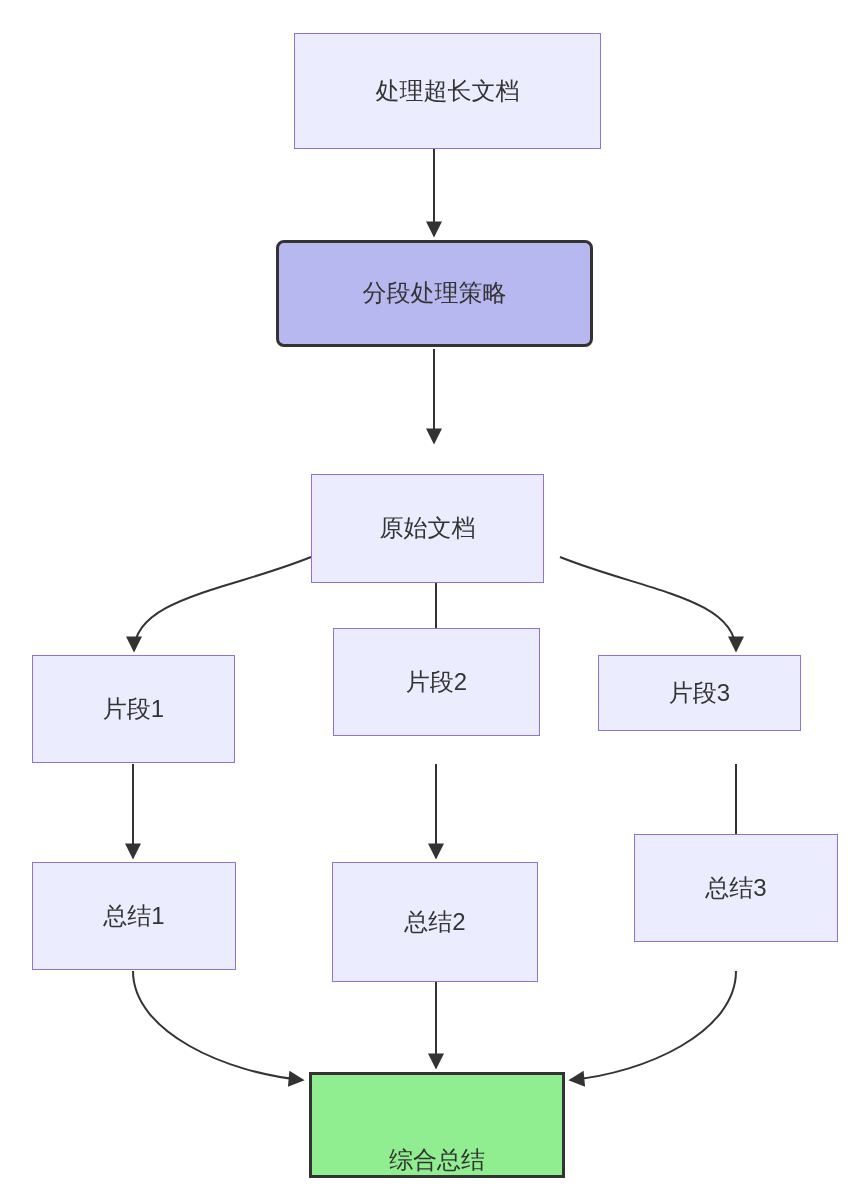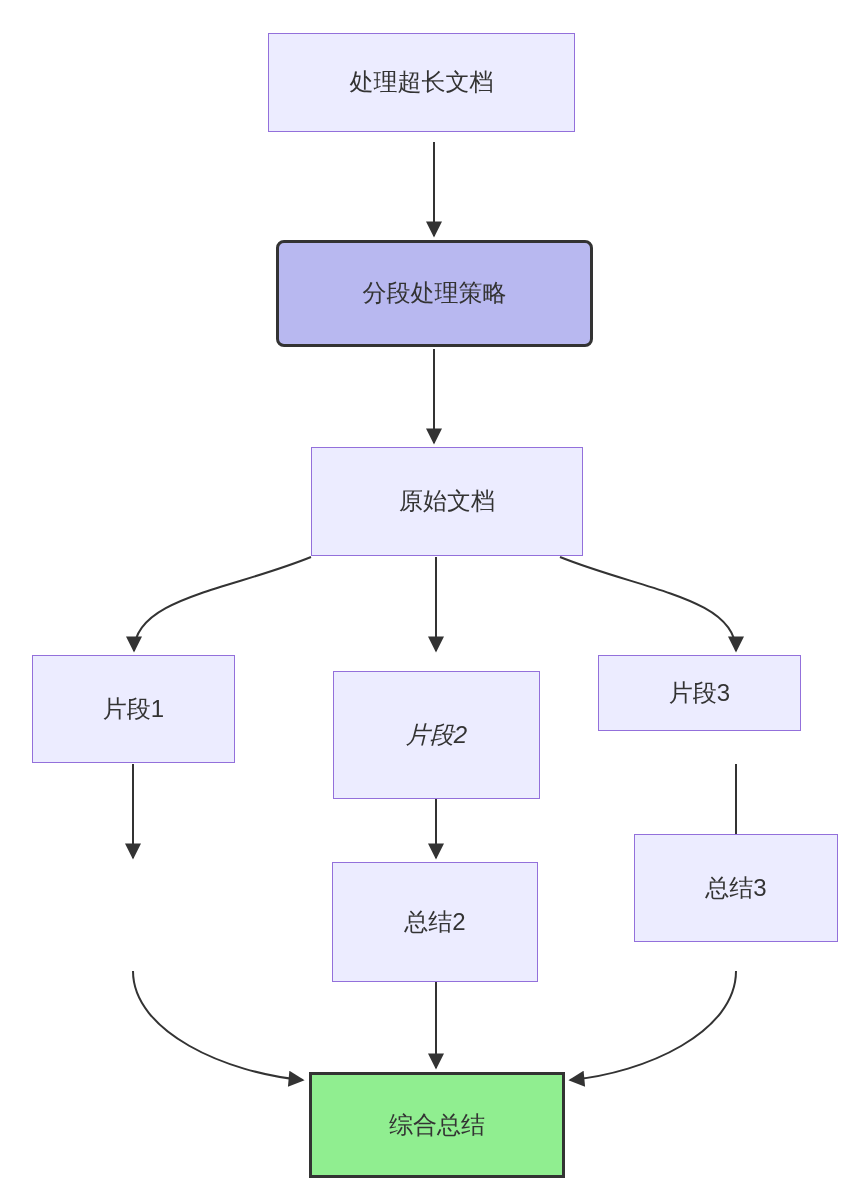--- a/index.html
+++ b/index.html
@@ -36,20 +36,21 @@
     text-align: center;
     white-space: nowrap;
   }
   .node.highlight {
     background: #B8B8F0;
     border: 3.5px solid #333333;
   }
   .node.success {
     background: #90EE90;
     border: 3.5px solid #333333;
+    align-items: flex-end;
   }
 </style>
 </head>
 <body>
 
 <div class="canvas">
 
   <svg class="edges" viewBox="0 0 852 1196" xmlns="http://www.w3.org/2000/svg">
     <defs>
       <marker id="arrow" viewBox="0 0 10 10" refX="9" refY="5" markerWidth="9" markerHeight="8" orient="auto-start-reverse">
@@ -64,44 +65,47 @@
       <path d="M560,557 C642,590 736,598 736,651" marker-end="url(#arrow)"></path>
       <path d="M133,764 L133,858" marker-end="url(#arrow)"></path>
       <path d="M436,764 L436,858" marker-end="url(#arrow)"></path>
       <path d="M736,764 L736,858" marker-end="url(#arrow)"></path>
       <path d="M133,971 C133,1032 226,1073 303,1080" marker-end="url(#arrow)"></path>
       <path d="M436,971 L436,1068" marker-end="url(#arrow)"></path>
       <path d="M736,971 C736,1032 646,1073 570,1080" marker-end="url(#arrow)"></path>
     </g>
   </svg>
 
-  <div class="node" style="left:268px; top:33px; width:307px; height:99px;">
+  <div class="node" style="left:294px; top:33px; width:307px; height:116px;">
     <span>处理超长文档</span>
   </div>
 
   <div class="node highlight" style="left:276px; top:240px; width:317px; height:107px;border-radius:8px;">
     <span>分段处理策略</span>
   </div>
 
-  <div class="node" style="left:311px; top:447px; width:272px; height:109px;">
+  <div class="node" style="left:311px; top:474px; width:233px; height:109px;">
     <span>原始文档</span>
   </div>
 
   <div class="node" style="left:32px; top:655px; width:203px; height:108px;">
     <span>片段1</span>
   </div>
 
-  <div class="node" style="left:333px; top:671px; width:207px; height:128px;font-style:italic;">
+  <div class="node" style="left:333px; top:628px; width:207px; height:108px;">
     <span>片段2</span>
   </div>
 
   <div class="node" style="left:598px; top:655px; width:203px; height:76px;">
     <span>片段3</span>
   </div>
 
+  <div class="node" style="left:32px; top:862px; width:204px; height:108px;">
+    <span>总结1</span>
+  </div>
 
   <div class="node" style="left:332px; top:862px; width:206px; height:120px;">
     <span>总结2</span>
   </div>
 
   <div class="node" style="left:634px; top:834px; width:204px; height:108px;">
     <span>总结3</span>
   </div>
 
   <div class="node success" style="left:309px; top:1072px; width:256px; height:106px;">

